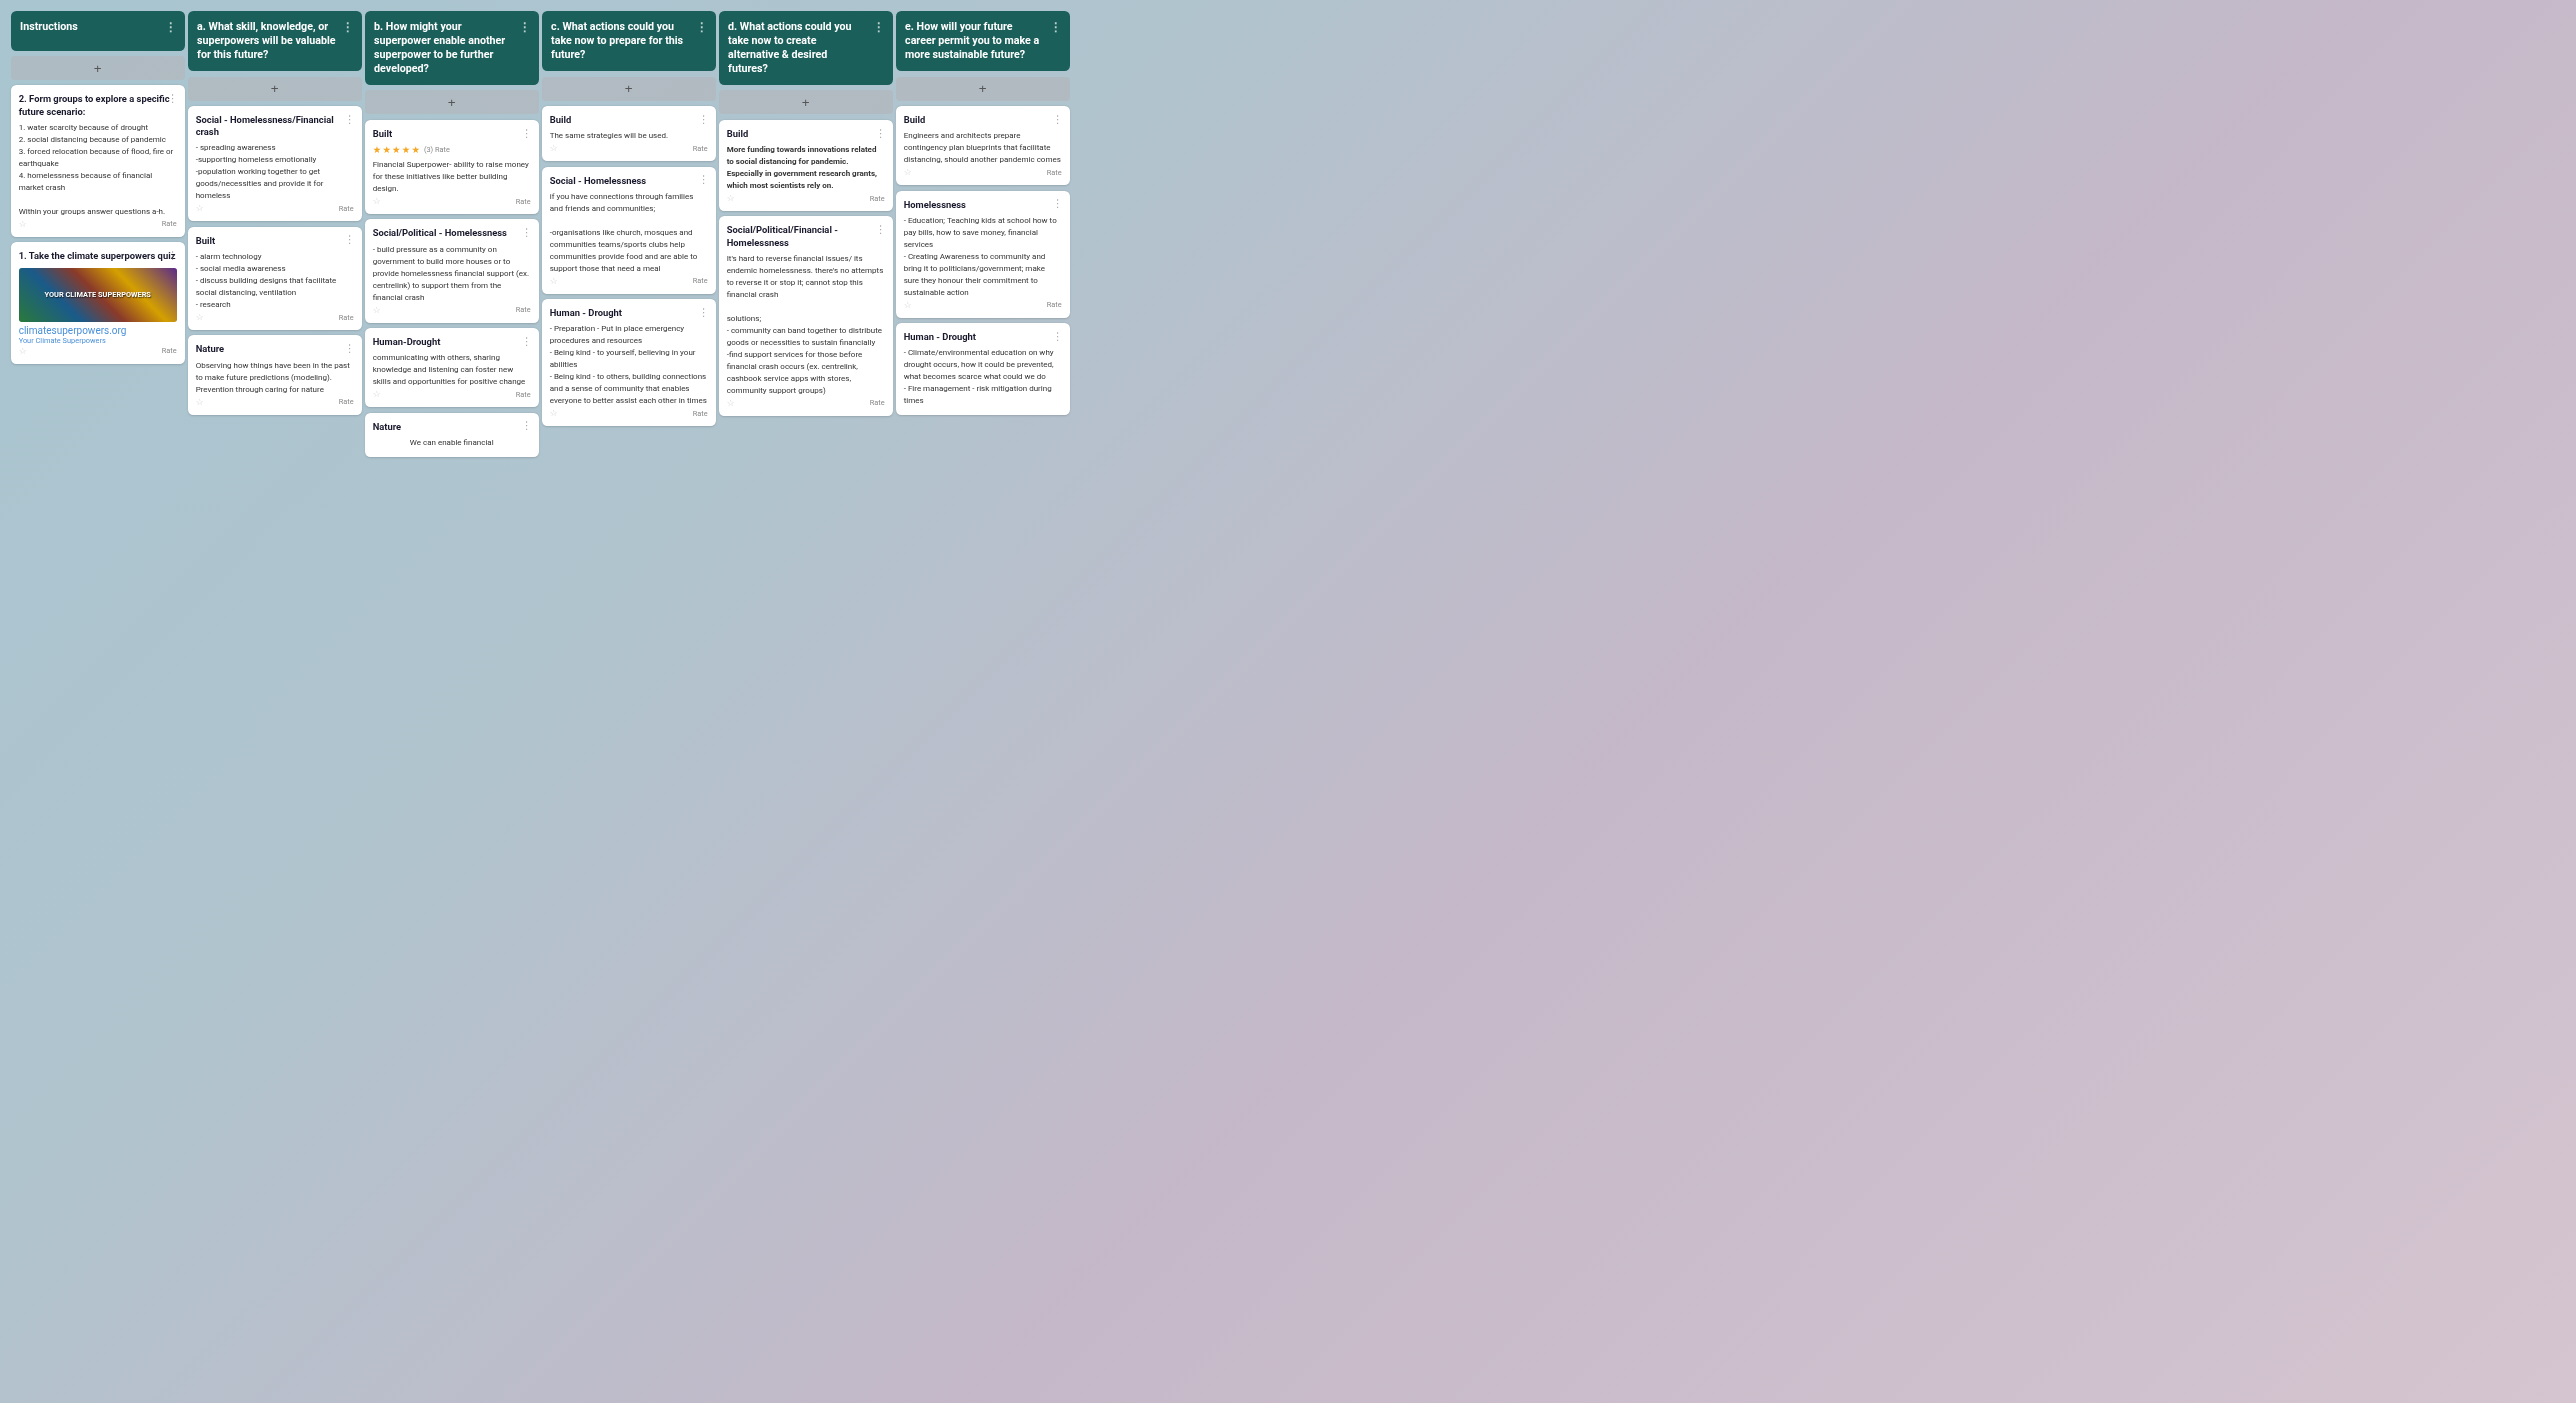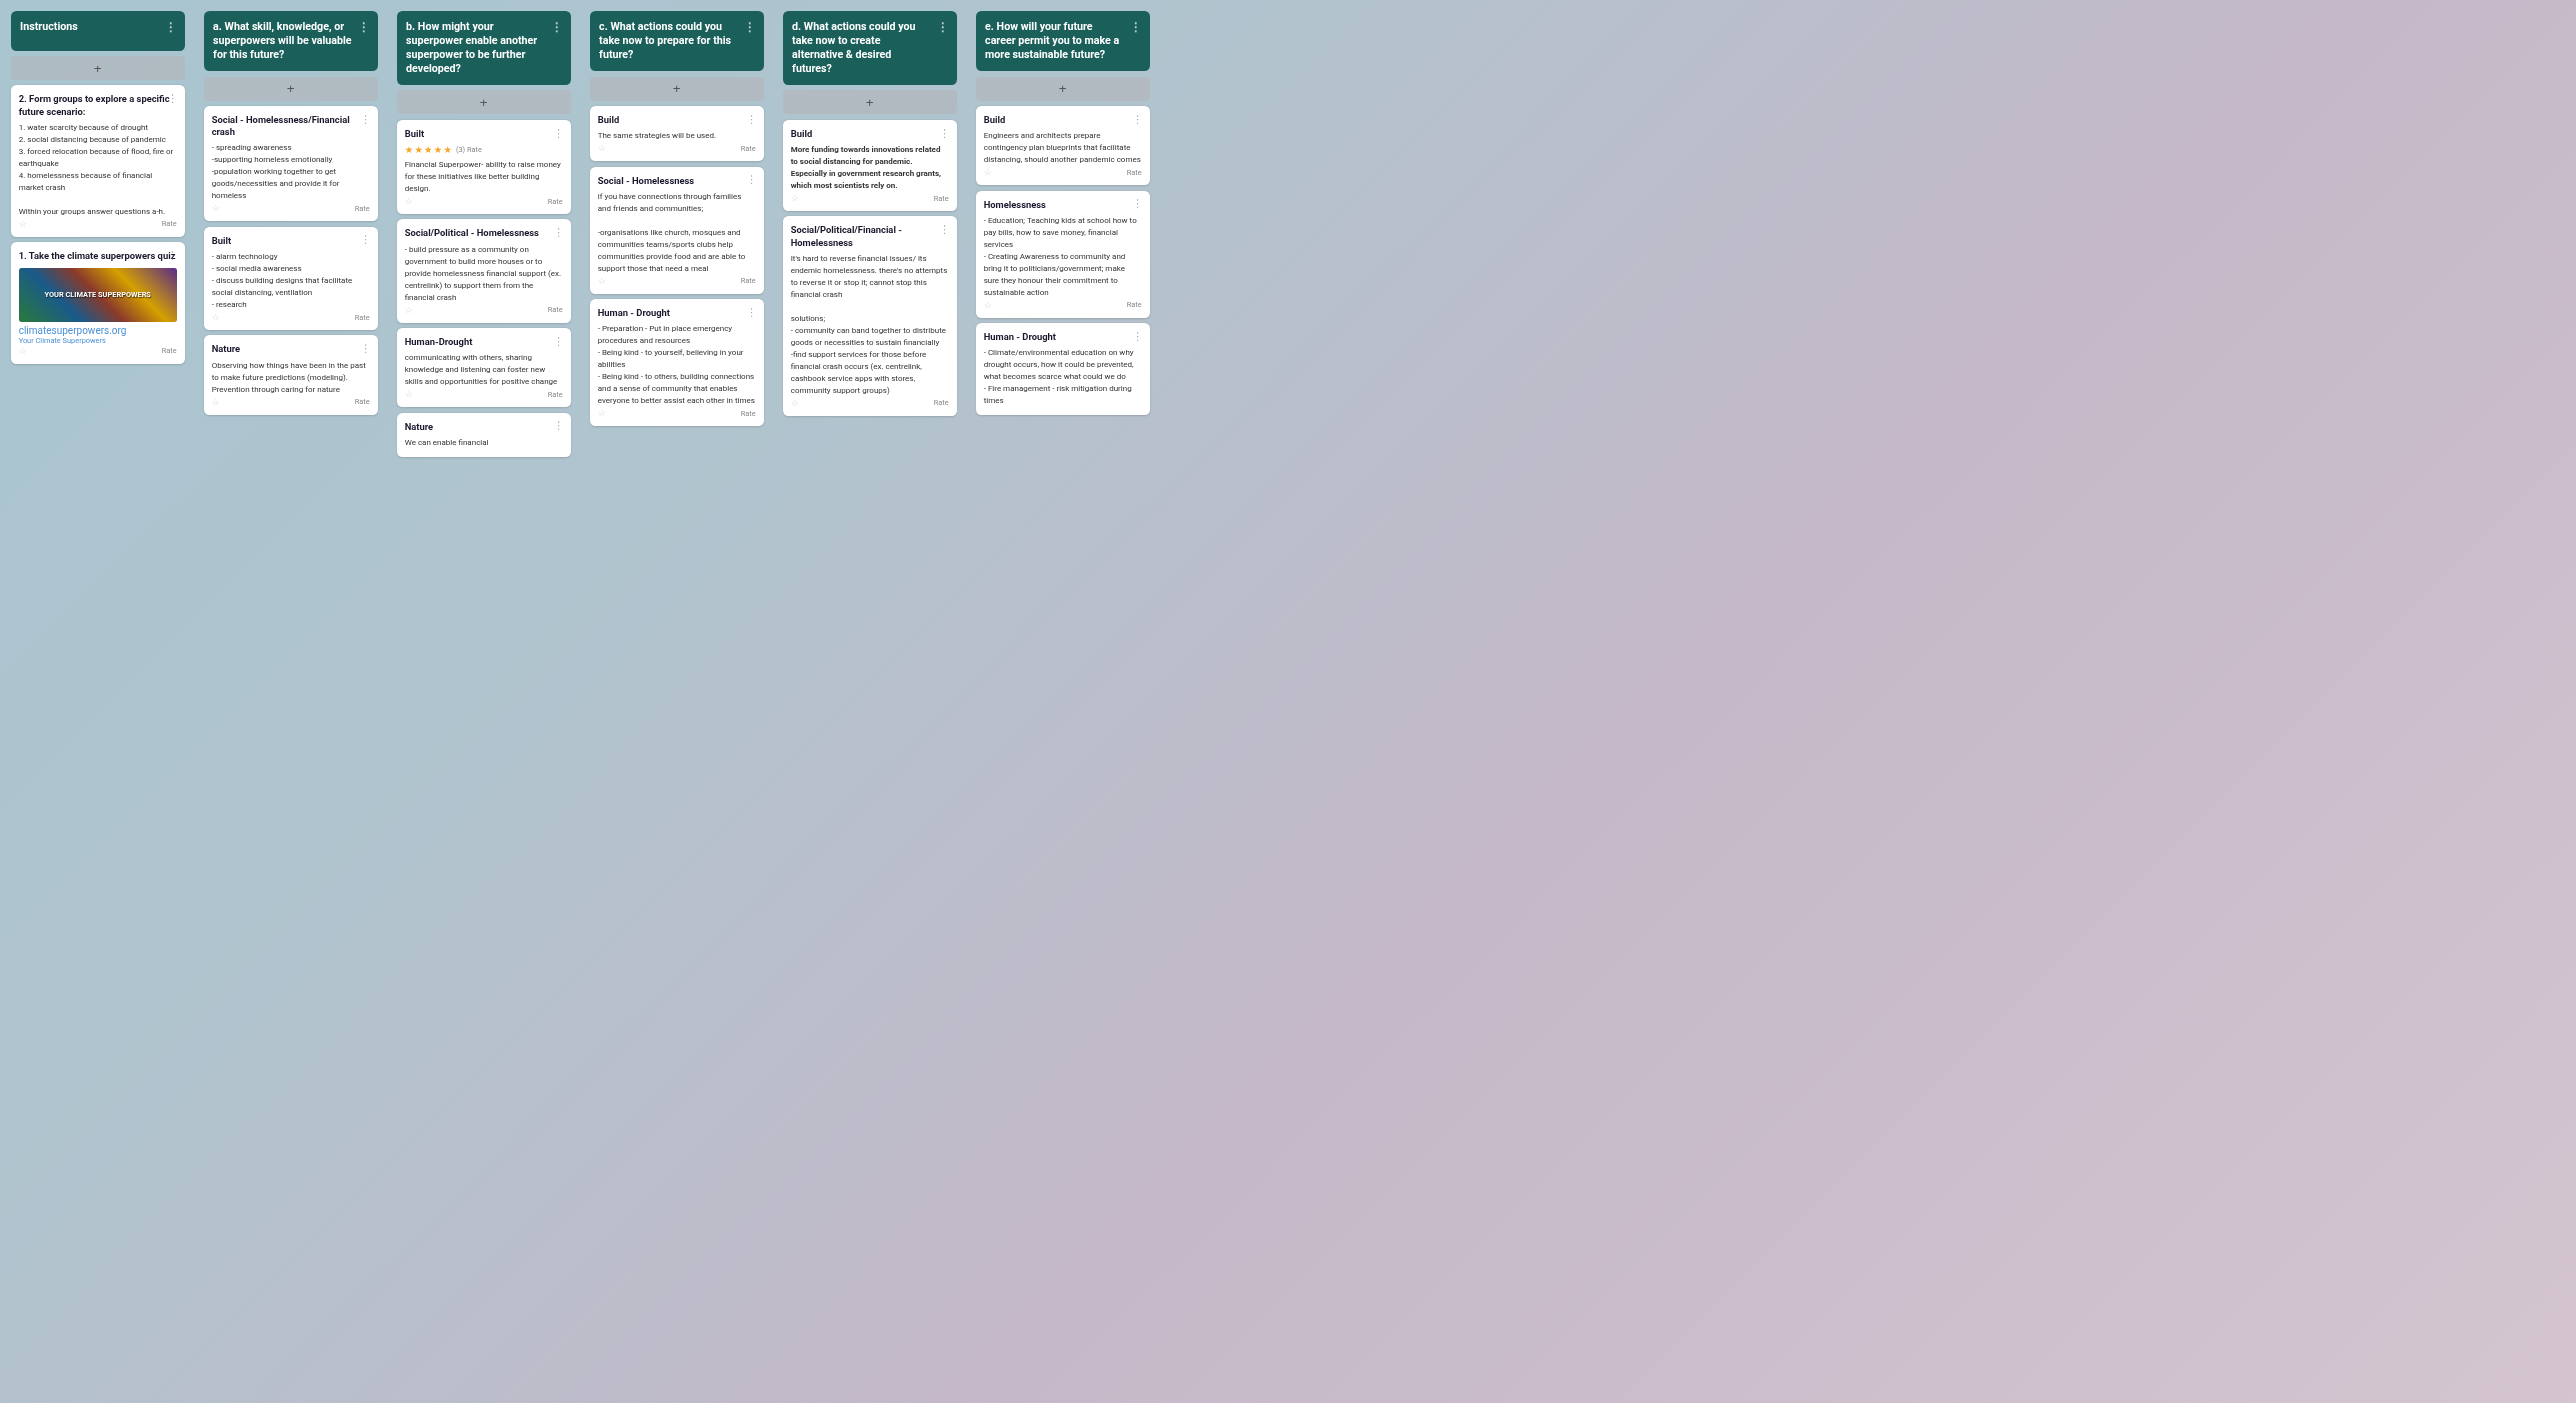--- a/index.html
+++ b/index.html
@@ -5,21 +5,21 @@
     * { box-sizing: border-box; margin: 0; padding: 0; }
     body {
       font-family: -apple-system, BlinkMacSystemFont, 'Segoe UI', Roboto, sans-serif;
       background: linear-gradient(135deg, #a8c5d0 0%, #b0c4ce 30%, #c5b8c8 60%, #d4c5d0 100%);
       min-height: 100vh;
       overflow-x: auto;
     }
     .board {
       display: flex;
       flex-direction: row;
-      gap: 19px;
+      gap: 3px;
       padding: 10.7px;
       min-height: 100vh;
       align-items: flex-start;
     }
     .column {
       width: 174px;
       min-width: 174px;
       display: flex;
       flex-direction: column;
       gap: 5.4px;
@@ -258,21 +258,21 @@
         <div class="card-title">Human-Drought</div>
         <div class="card-body" style="white-space: pre-line;">communicating with others, sharing knowledge and listening can foster new skills and opportunities for positive change</div>
         <div class="card-rate">
           <span class="star-icon">☆</span>
           <span>Rate</span>
         </div>
       </div>
       <div class="card">
         <span class="card-menu">⋮</span>
         <div class="card-title">Nature</div>
-        <div class="card-body" style="white-space: pre-line;">We can enable financial</div>
+        <div class="card-body" style="white-space: pre-line; text-align: center;">We can enable financial</div>
       </div>
     </div>
     <div class="column">
       <div class="column-header">
         <span class="column-header-text">c. What actions could you take now to prepare for this future?</span>
         <span class="column-header-menu">⋮</span>
       </div>
       <button class="add-card-btn">+</button>
       <div class="card">
         <span class="card-menu">⋮</span>

